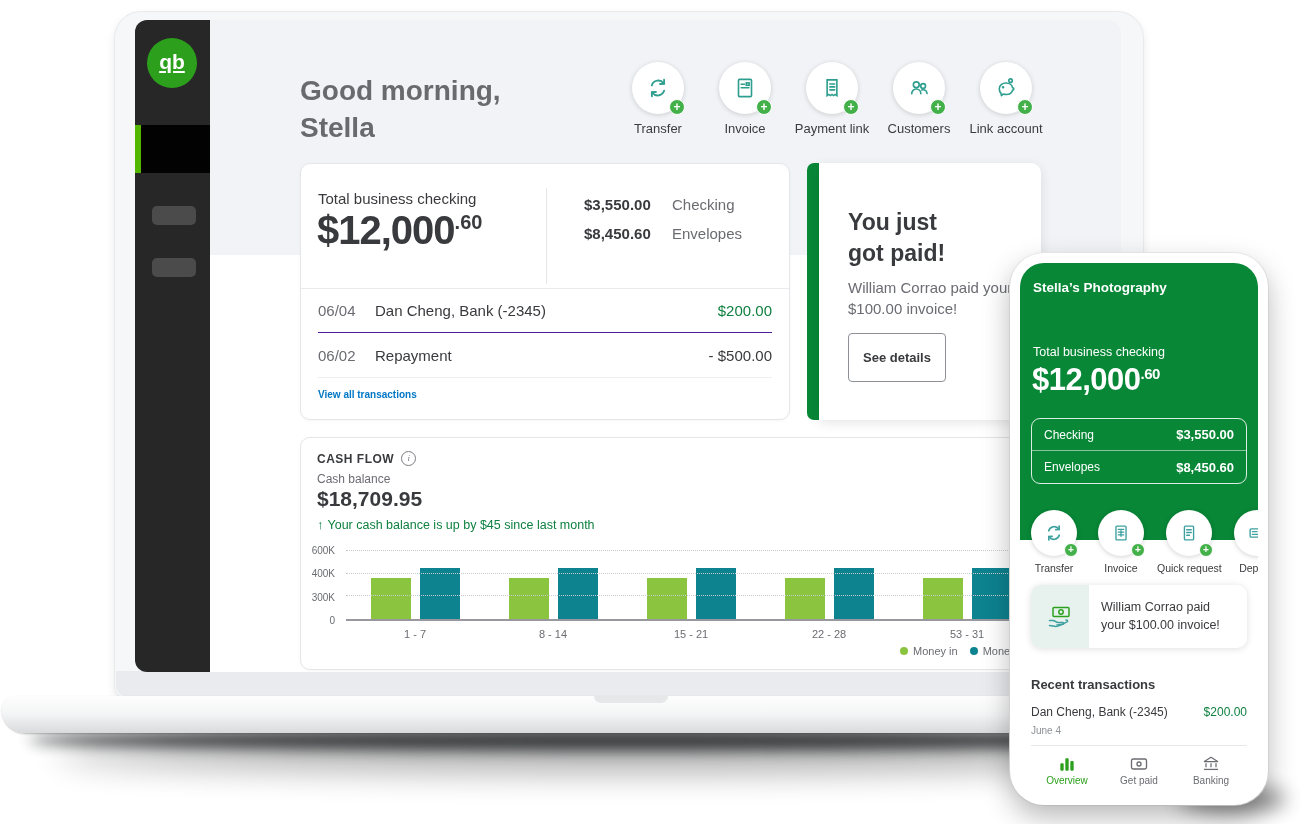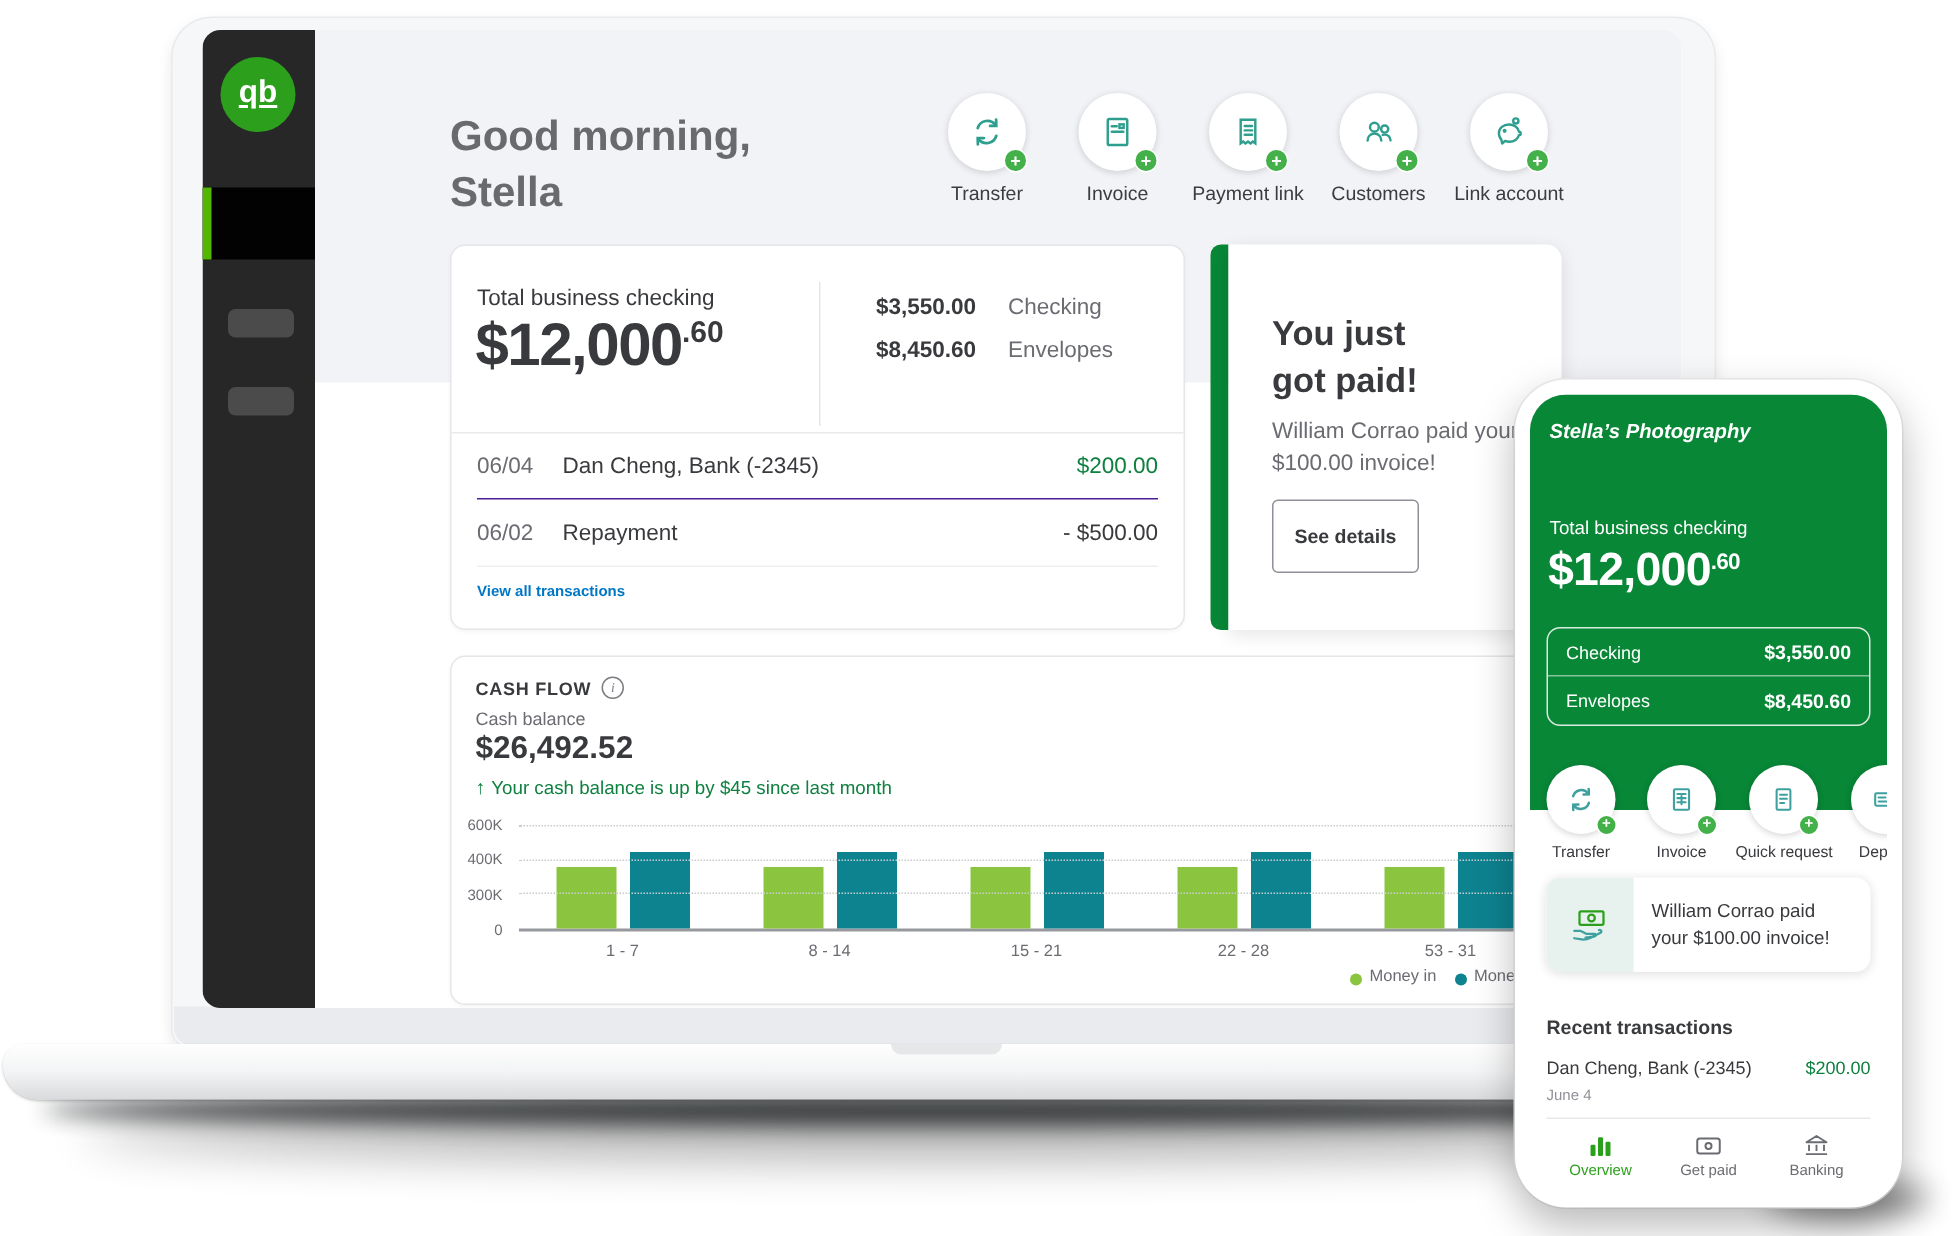--- a/index.html
+++ b/index.html
@@ -96,32 +96,32 @@
   .gridline { position:absolute; left:0; width:100%; height:0; border-top:1px dotted #c9cbce; }
   .cf-yticks { position:absolute; left:0; top:113px; width:38px; height:70px; }
   .ytick { position:absolute; right:4px; font-size:10px; color:#6b6c72; }
   .cf-bars { position:absolute; left:0; bottom:0; width:100%; height:100%; display:flex; }
   .bar-group { flex:1; display:flex; align-items:flex-end; justify-content:center; gap:9px; }
   .bar { width:40px; }
   .cf-cats { position:absolute; left:45px; top:190px; width:690px; display:flex; }
   .bar-cat { flex:1; text-align:center; font-size:11px; color:#6b6c72; }
   .cf-legend { position:absolute; right:5px; top:207px; display:flex; align-items:center; gap:12px;
     font-size:11px; color:#6b6c72; }
-  .legend-item { display:flex; align-items:flex-end; gap:5px; white-space:nowrap; }
+  .legend-item { display:flex; align-items:center; gap:5px; white-space:nowrap; }
   .legend-dot { width:8px; height:8px; border-radius:50%; }
 
   
   .phone-shadow { position:absolute; left:1178px; top:786px; width:108px; height:26px; background:#000;
     opacity:.45; filter:blur(10px); border-radius:50%; z-index:9; }
   .phone { position:absolute; left:1010px; top:253px; width:258px; height:552px; background:#fff;
     border-radius:34px; box-shadow:0 12px 28px rgba(0,0,0,.28), 0 0 0 1px #f0f0f1; z-index:10; }
   .phone-screen { position:absolute; left:10px; top:10px; width:238px; height:532px; border-radius:24px;
     overflow:hidden; background:#fff; }
   .ph-green { position:absolute; left:0; top:0; width:238px; height:277px; background:#088737; }
-  .ph-biz { position:absolute; left:13px; top:17px; font-size:13.5px; font-weight:bold; color:#fff;font-style:italic; }
+  .ph-biz { position:absolute; left:13px; top:17px; font-size:13.5px; font-weight:bold; color:#fff; }
   .ph-bal-label { position:absolute; left:13px; top:82px; font-size:12.5px; color:#fff; }
   .ph-amount { position:absolute; left:12px; top:99px; font-size:31px; font-weight:800; color:#fff; letter-spacing:-.5px; }
   .ph-cents { font-size:15px; position:relative; top:-11px; }
   .ph-box { position:absolute; left:11px; top:155px; width:216px; height:66px;
     border:1.5px solid rgba(255,255,255,.85); border-radius:9px; }
   .ph-box-row { height:32px; padding:0 12px; display:flex; align-items:center; justify-content:space-between; }
   .ph-box-row.first { border-bottom:1px solid rgba(255,255,255,.5); }
   .ph-box-label { font-size:12px; color:#fff; }
   .ph-box-amt { font-size:13px; font-weight:700; color:#fff; }
   .ph-qa { position:absolute; top:247px; width:64px; text-align:center; }
@@ -271,21 +271,21 @@
         <div class="paid-msg">William Corrao paid your $100.00 invoice!</div>
         <button class="paid-btn">See details</button>
       </div>
 
       <div class="card cashflow-card">
         <div class="cf-label-row">
           <span class="cf-label">CASH FLOW</span>
           <span class="info-i">i</span>
         </div>
         <div class="cf-balance-label">Cash balance</div>
-        <div class="cf-balance">$26,492.52</div>
+        <div class="cf-balance">$18,709.95</div>
         <div class="cf-trend">
           <span class="arrow">↑</span><span>Your cash balance is up by $45 since last month</span>
         </div>
         <div class="cf-yticks">
             <div class="ytick" style="bottom: calc(100% - 5px);">600K</div>
             <div class="ytick" style="bottom: calc(66.6667% - 5px);">400K</div>
             <div class="ytick" style="bottom: calc(33.3333% - 5px);">300K</div>
             <div class="ytick" style="bottom: calc(0% - 5px);">0</div>
           </div>
         <div class="cf-plot">

